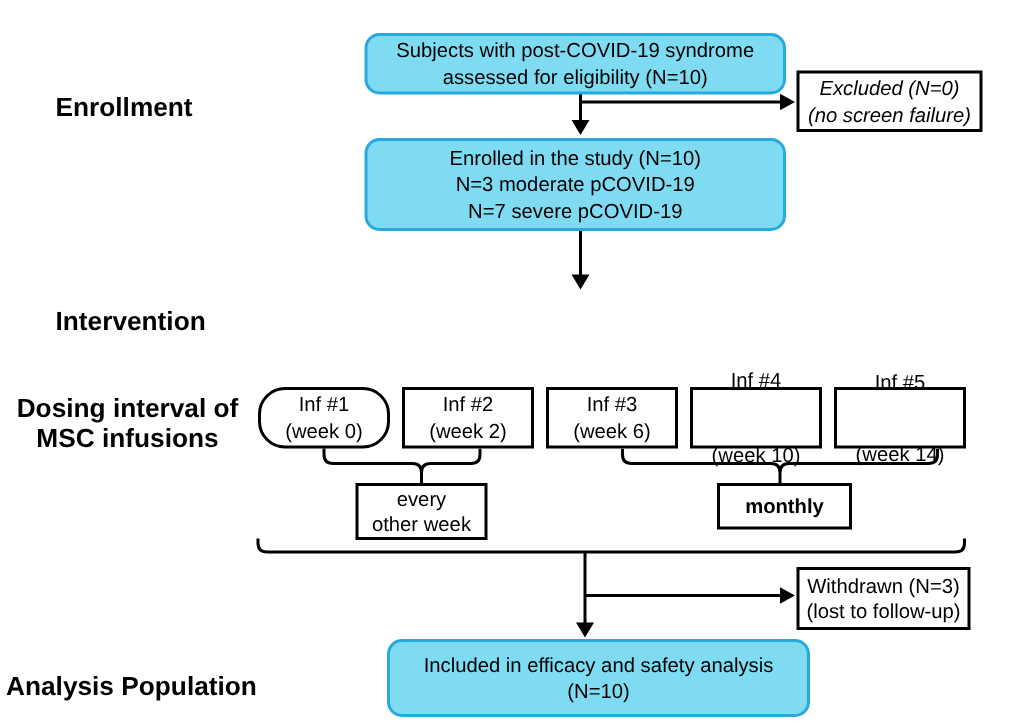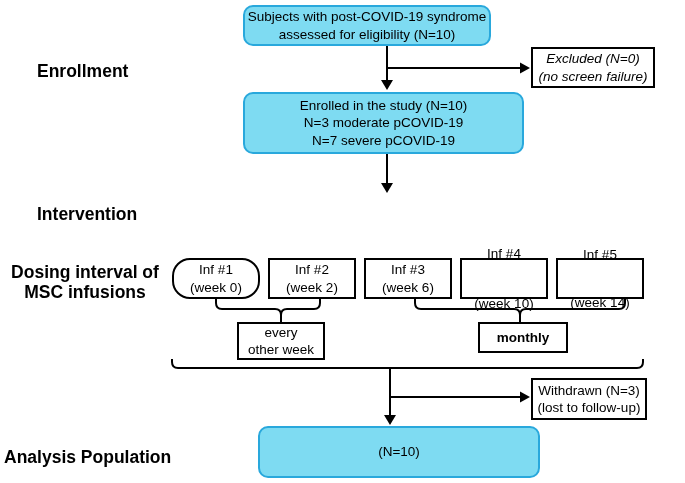--- a/index.html
+++ b/index.html
@@ -83,21 +83,21 @@
 
   <div class="side-label" style="left:37px; top:204px;">Intervention</div>
 
   <div class="side-label" style="left:4px; top:447px;">Analysis Population</div>
 
   <div class="side-label center" style="left:0px; top:262px; width:170px;">
     <div>Dosing interval of</div>
     <div>MSC infusions</div>
   </div>
 
-  <div class="box cyan" style="left:243px; top:5px; width:248px; height:41px;">
+  <div class="box cyan" style="left:243px; top:22px; width:281px; height:41px;">
     <div>Subjects with post-COVID-19 syndrome</div>
     <div>assessed for eligibility  (N=10)</div>
   </div>
 
   <div class="box white" style="left:531px; top:47px; width:124px; height:41px;font-style:italic;">
     <div>Excluded (N=0)</div>
     <div>(no screen failure)</div>
   </div>
 
   <div class="box cyan" style="left:243px; top:92px; width:281px; height:62px;">
@@ -136,16 +136,17 @@
   <div class="box white" style="left:478px; top:322px; width:90px; height:31px;font-weight:bold;">
     <div>monthly</div>
   </div>
 
   <div class="box white" style="left:531px; top:378px; width:116px; height:42px;">
     <div>Withdrawn (N=3)</div>
     <div>(lost to follow-up)</div>
   </div>
 
   <div class="box cyan" style="left:258px; top:426px; width:282px; height:52px;">
+    <div>Included in efficacy and safety analysis</div>
     <div>(N=10)</div>
   </div>
 
 </div>
 
 </body></html>

